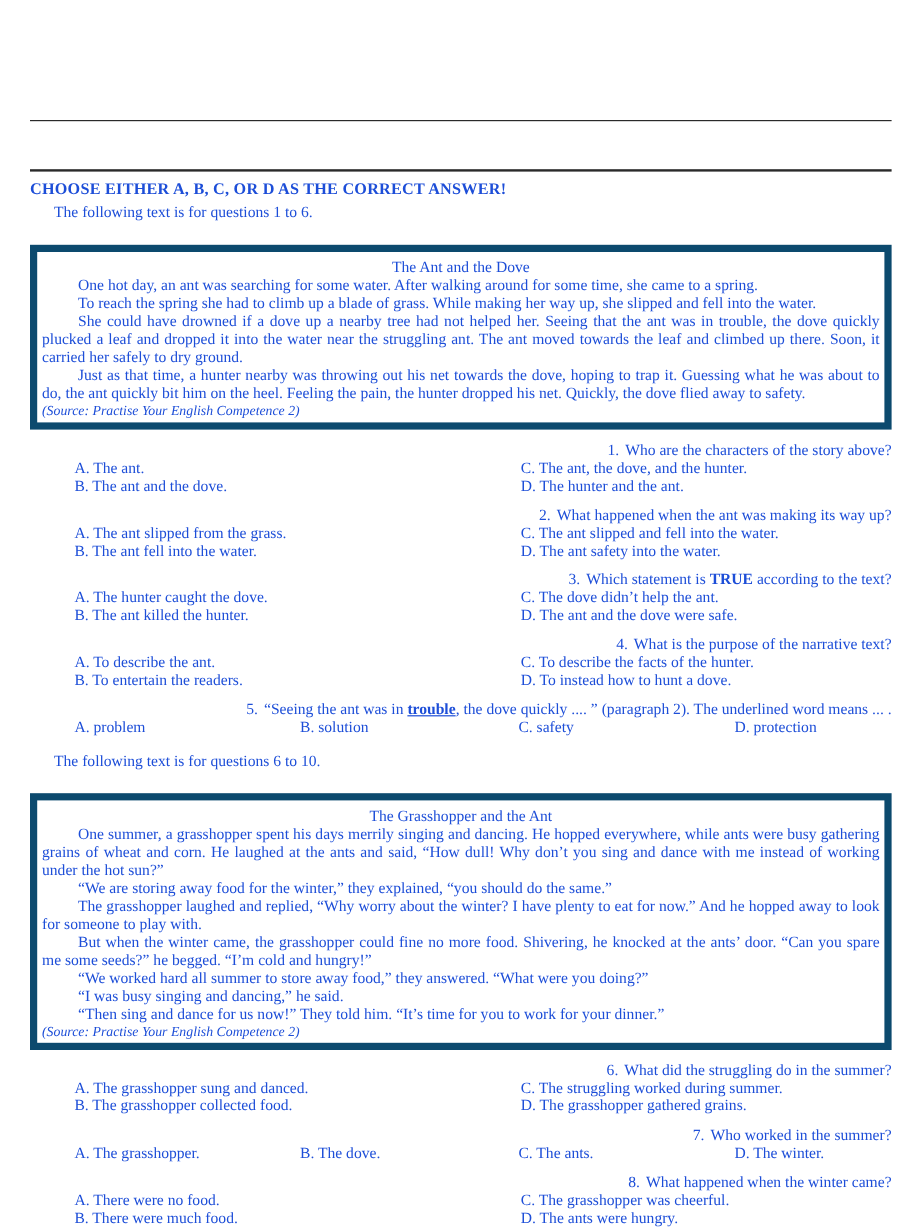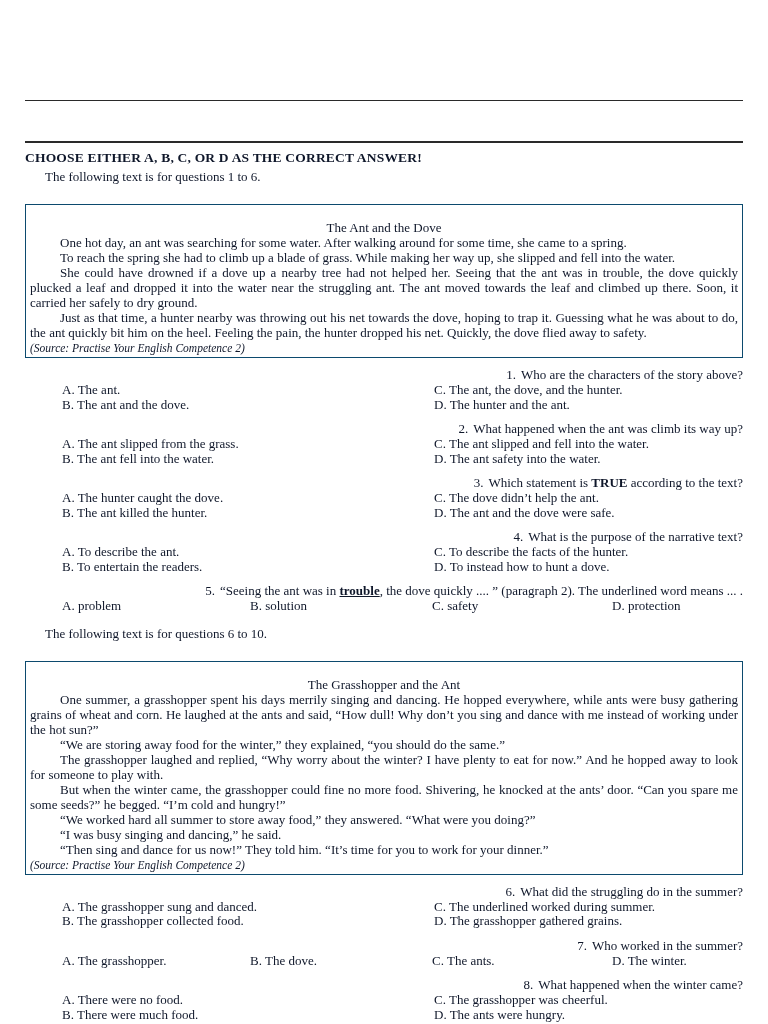--- a/index.html
+++ b/index.html
@@ -1,28 +1,28 @@
 <!DOCTYPE html>
 <html><head>
 <meta charset="utf-8">
 <style>
   * { box-sizing: border-box; }
   html, body { margin: 0; padding: 0; background: #ffffff; }
   .page {
     width: 768px; height: 1024px; margin: 0 auto; background: #fff;
     padding: 100px 25px 0 25px; overflow: hidden;
     font-family: "Liberation Serif", "DejaVu Serif", serif;
-    font-size: 13px; line-height: 15px; color: #0f172a;
+    font-size: 13px; line-height: 15px; color: #1d4ed8;
   }
   .rule-thin  { border-top: 1px solid #2a2a2a; height: 0; }
   .rule-thick { border-top: 2px solid #2a2a2a; height: 0; margin-top: 40px; margin-bottom: 7px; }
   .instruction { font-weight: bold; font-size: 13.5px; letter-spacing: 0.2px; }
   .intro { padding-left: 20px; margin-top: 4px; margin-bottom: 6px; }
   .intro2 { margin-top: 12px; }
-  .passage-box { border: 1px solid #0c4a6e; padding: 15px 4px 2px 4px; margin-top: 20px; }
+  .passage-box { border: 6px solid #0c4a6e; padding: 5px 4px 2px 4px; margin-top: 20px; }
   .passage-title { text-align: center; }
   .para { margin: 0; text-indent: 30px; text-align: justify; }
   .source { text-align: left; font-style: italic; font-size: 11.5px; line-height: 14px; margin-top: 1px; }
   .question { padding-left: 20px; margin-top: 9px; }
   .q-line { line-height: 15px; text-align: right; }
   .q-num { margin-right: 5px; }
   .opts { padding-left: 17px; margin-top: 1px; }
   .cols2 { display: flex; }
   .colL { width: 372px; }
   .colR { flex: 1; }
@@ -66,21 +66,21 @@
       </div>
       <div class="colR">
         <div class="opt">C. The ant, the dove, and the hunter.</div>
         <div class="opt">D. The hunter and the ant.</div>
       </div>
     </div>
   </div>
 
   <div class="question">
     <div class="q-line">
-      <span class="q-num">2.</span><span>What happened when the ant was climb its way up?</span>
+      <span class="q-num">2.</span><span>What happened when the ant was making its way up?</span>
     </div>
     <div class="opts cols2">
       <div class="colL">
         <div class="opt">A. The ant slipped from the grass.</div>
         <div class="opt">B. The ant fell into the water.</div>
       </div>
       <div class="colR">
         <div class="opt">C. The ant slipped and fell into the water.</div>
         <div class="opt">D. The ant safety into the water.</div>
       </div>
@@ -148,21 +148,21 @@
   <div class="question">
     <div class="q-line">
       <span class="q-num">6.</span><span>What did the struggling do in the summer?</span>
     </div>
     <div class="opts cols2">
       <div class="colL">
         <div class="opt">A. The grasshopper sung and danced.</div>
         <div class="opt">B. The grasshopper collected food.</div>
       </div>
       <div class="colR">
-        <div class="opt">C. The underlined worked during summer.</div>
+        <div class="opt">C. The struggling worked during summer.</div>
         <div class="opt">D. The grasshopper gathered grains.</div>
       </div>
     </div>
   </div>
 
   <div class="question">
     <div class="q-line">
       <span class="q-num">7.</span><span>Who worked in the summer?</span>
     </div>
     <div class="opts cols4">

